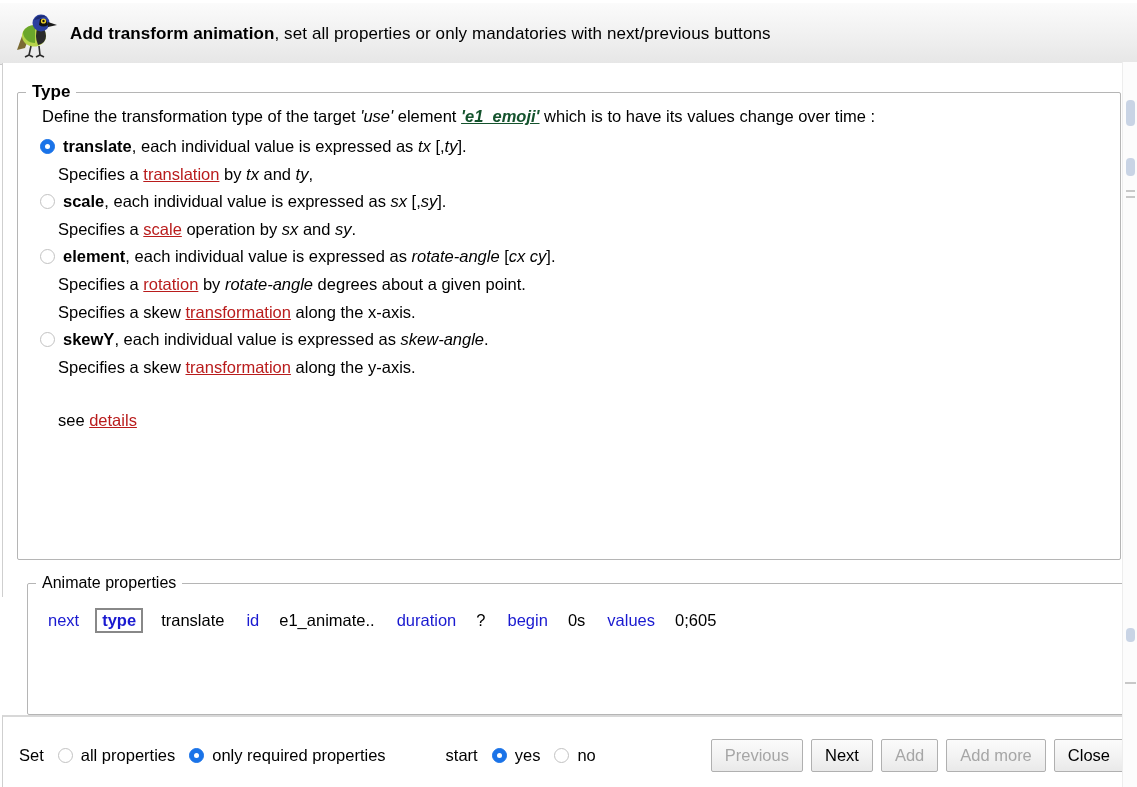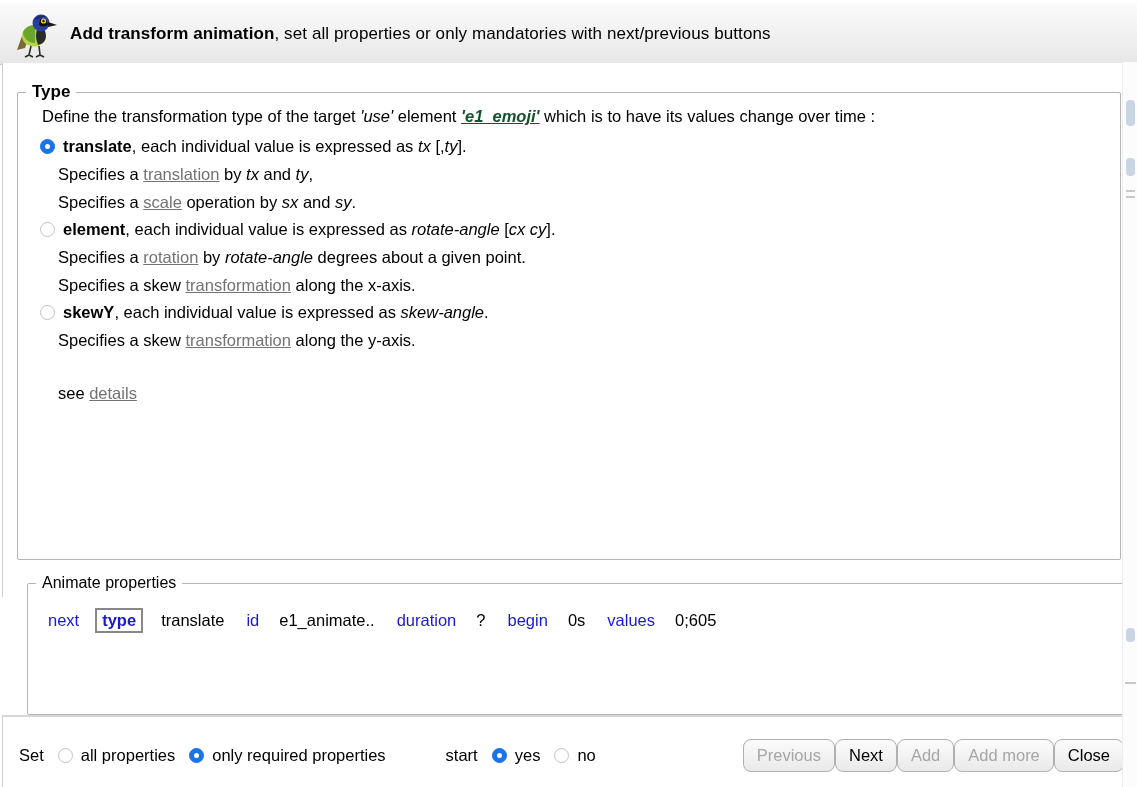--- a/index.html
+++ b/index.html
@@ -143,21 +143,21 @@
     left: 50%; top: 50%;
     width: 5px; height: 5px;
     margin: -2.5px 0 0 -2.5px;
     border-radius: 50%;
     background: #ffffff;
   }
 
   .bold { font-weight: bold; }
   .ital { font-style: italic; }
   a.lnk {
-    color: #737373;
+    color: #b91c1c;
     text-decoration: underline;
     cursor: pointer;
   }
 
   .see-details {
     font-size: 16.5px;
     margin-top: 30px;
     margin-left: 18px;
   }
 
@@ -213,22 +213,23 @@
   .gap-sm { width: 8px; flex: 0 0 auto; }
   .gap-md { width: 14px; flex: 0 0 auto; }
   .gap-lg { width: 60px; flex: 0 0 auto; }
   .spacer { flex: 1 1 auto; }
 
   .btn {
     font-family: "Liberation Sans", sans-serif;
     font-size: 16.5px;
     background: linear-gradient(to bottom, #fbfbfb 0%, #f2f2f2 55%, #e9e9e9 100%);
     border: 1px solid #b0b0b0;
-    border-radius: 8px;
+    border-radius: 2px;
     padding: 6px 13px 7px 13px;
+    margin-left: 8px;
     color: #000000;
     cursor: pointer;
     line-height: 1.1;
   }
   .btn.disabled {
     color: #a6a6a6;
     cursor: default;
   }
 
   
@@ -303,20 +304,26 @@
         <div class="opt-row">
           <span class="radio on"></span>
           <span class="opt-label">
             <span class="bold">translate</span><span>, each individual value is expressed as </span><span class="ital">tx</span><span> [,</span><span class="ital">ty</span><span>].</span>
           </span>
         </div>
         <div class="desc-row">
           <span>Specifies a </span><a class="lnk">translation</a><span> by </span><span class="ital">tx</span><span> and </span><span class="ital">ty</span><span>,</span>
         </div>
 
+        <div class="opt-row">
+          <span class="radio off"></span>
+          <span class="opt-label">
+            <span class="bold">scale</span><span>, each individual value is expressed as </span><span class="ital">sx</span><span> [,</span><span class="ital">sy</span><span>].</span>
+          </span>
+        </div>
         <div class="desc-row">
           <span>Specifies a </span><a class="lnk">scale</a><span> operation by </span><span class="ital">sx</span><span> and </span><span class="ital">sy</span><span>.</span>
         </div>
 
         <div class="opt-row">
           <span class="radio off"></span>
           <span class="opt-label">
             <span class="bold">element</span><span>, each individual value is expressed as </span><span class="ital">rotate-angle</span><span> [</span><span class="ital">cx cy</span><span>].</span>
           </span>
         </div>

